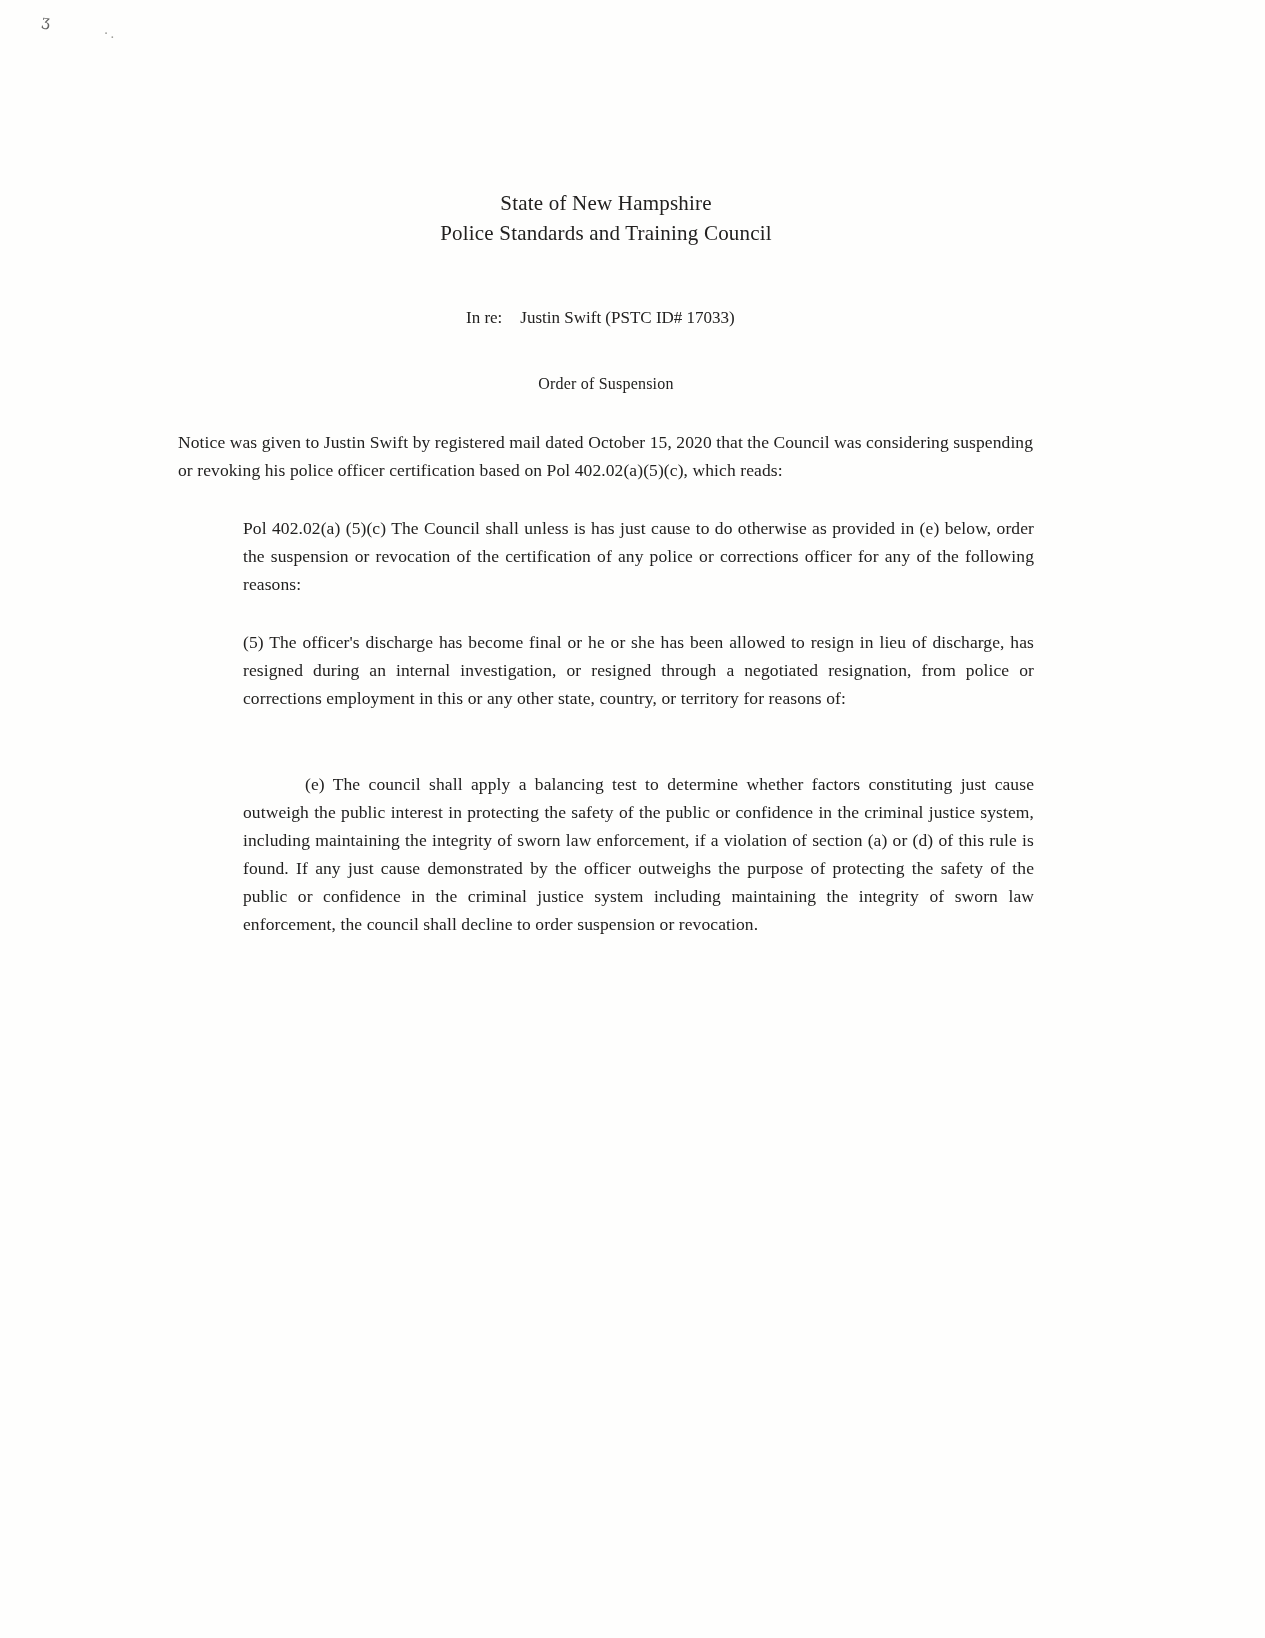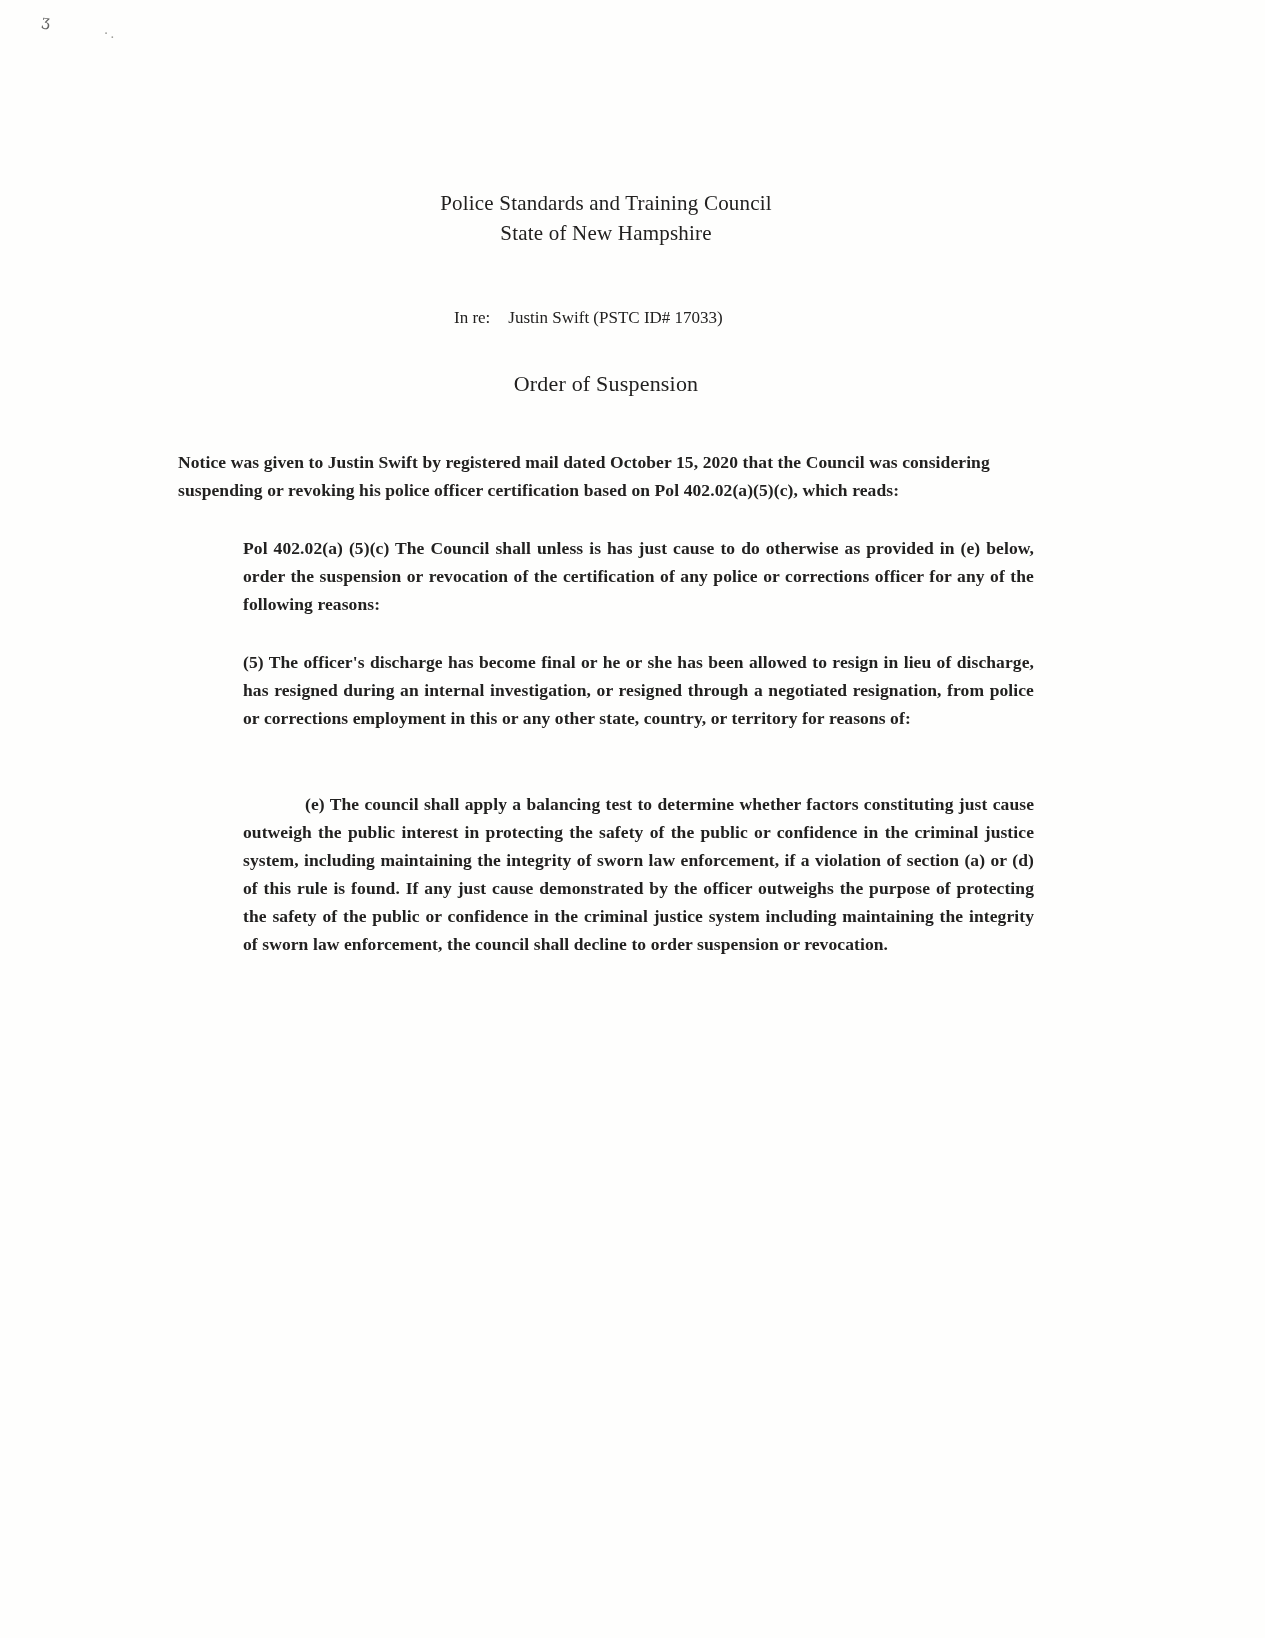--- a/index.html
+++ b/index.html
@@ -50,41 +50,41 @@
     line-height: 30px;
     letter-spacing: .2px;
   }
   .in-re {
     margin-top: 60px;
     padding-left: 276px;
     font-size: 17px;
   }
   .in-re .label {
     margin-right: 18px;
+    margin-left: 12px;
   }
   .doc-title {
     margin-top: 42px;
     text-align: center;
   }
   .doc-title .main {
-    font-size: 22px;
+    font-size: 16px;
     line-height: 28px;
     letter-spacing: .2px;
   }
   .doc-title .sub {
     font-size: 17px;
     line-height: 26px;
     margin-top: 2px;
   }
   .body-text {
-    margin-top: 50px;
+    margin-top: 30px;
     font-size: 17.5px;
     line-height: 28px;
     letter-spacing: .1px;
-    font-weight: bold;
   }
   .body-text p {
     margin: 0 0 30px 0;
   }
   .p-indent {
     margin-left: 65px !important;
     margin-right: 2px;
     text-align: justify;
   }
   .p-first-indent {
@@ -103,22 +103,22 @@
 <body>
 
 <div class="page">
 
   <span class="scan-mark a">ʒ</span>
   <span class="scan-mark b">·.</span>
 
   <div class="content">
 
     <div class="doc-header">
+      <div>State of New Hampshire</div>
       <div>Police Standards and Training Council</div>
-      <div>State of New Hampshire</div>
     </div>
 
     <div class="in-re">
       <span class="label">In re:</span><span>Justin Swift (PSTC ID# 17033)</span>
     </div>
 
     <div class="doc-title">
       <div class="main">Order of Suspension</div>
     </div>
 

